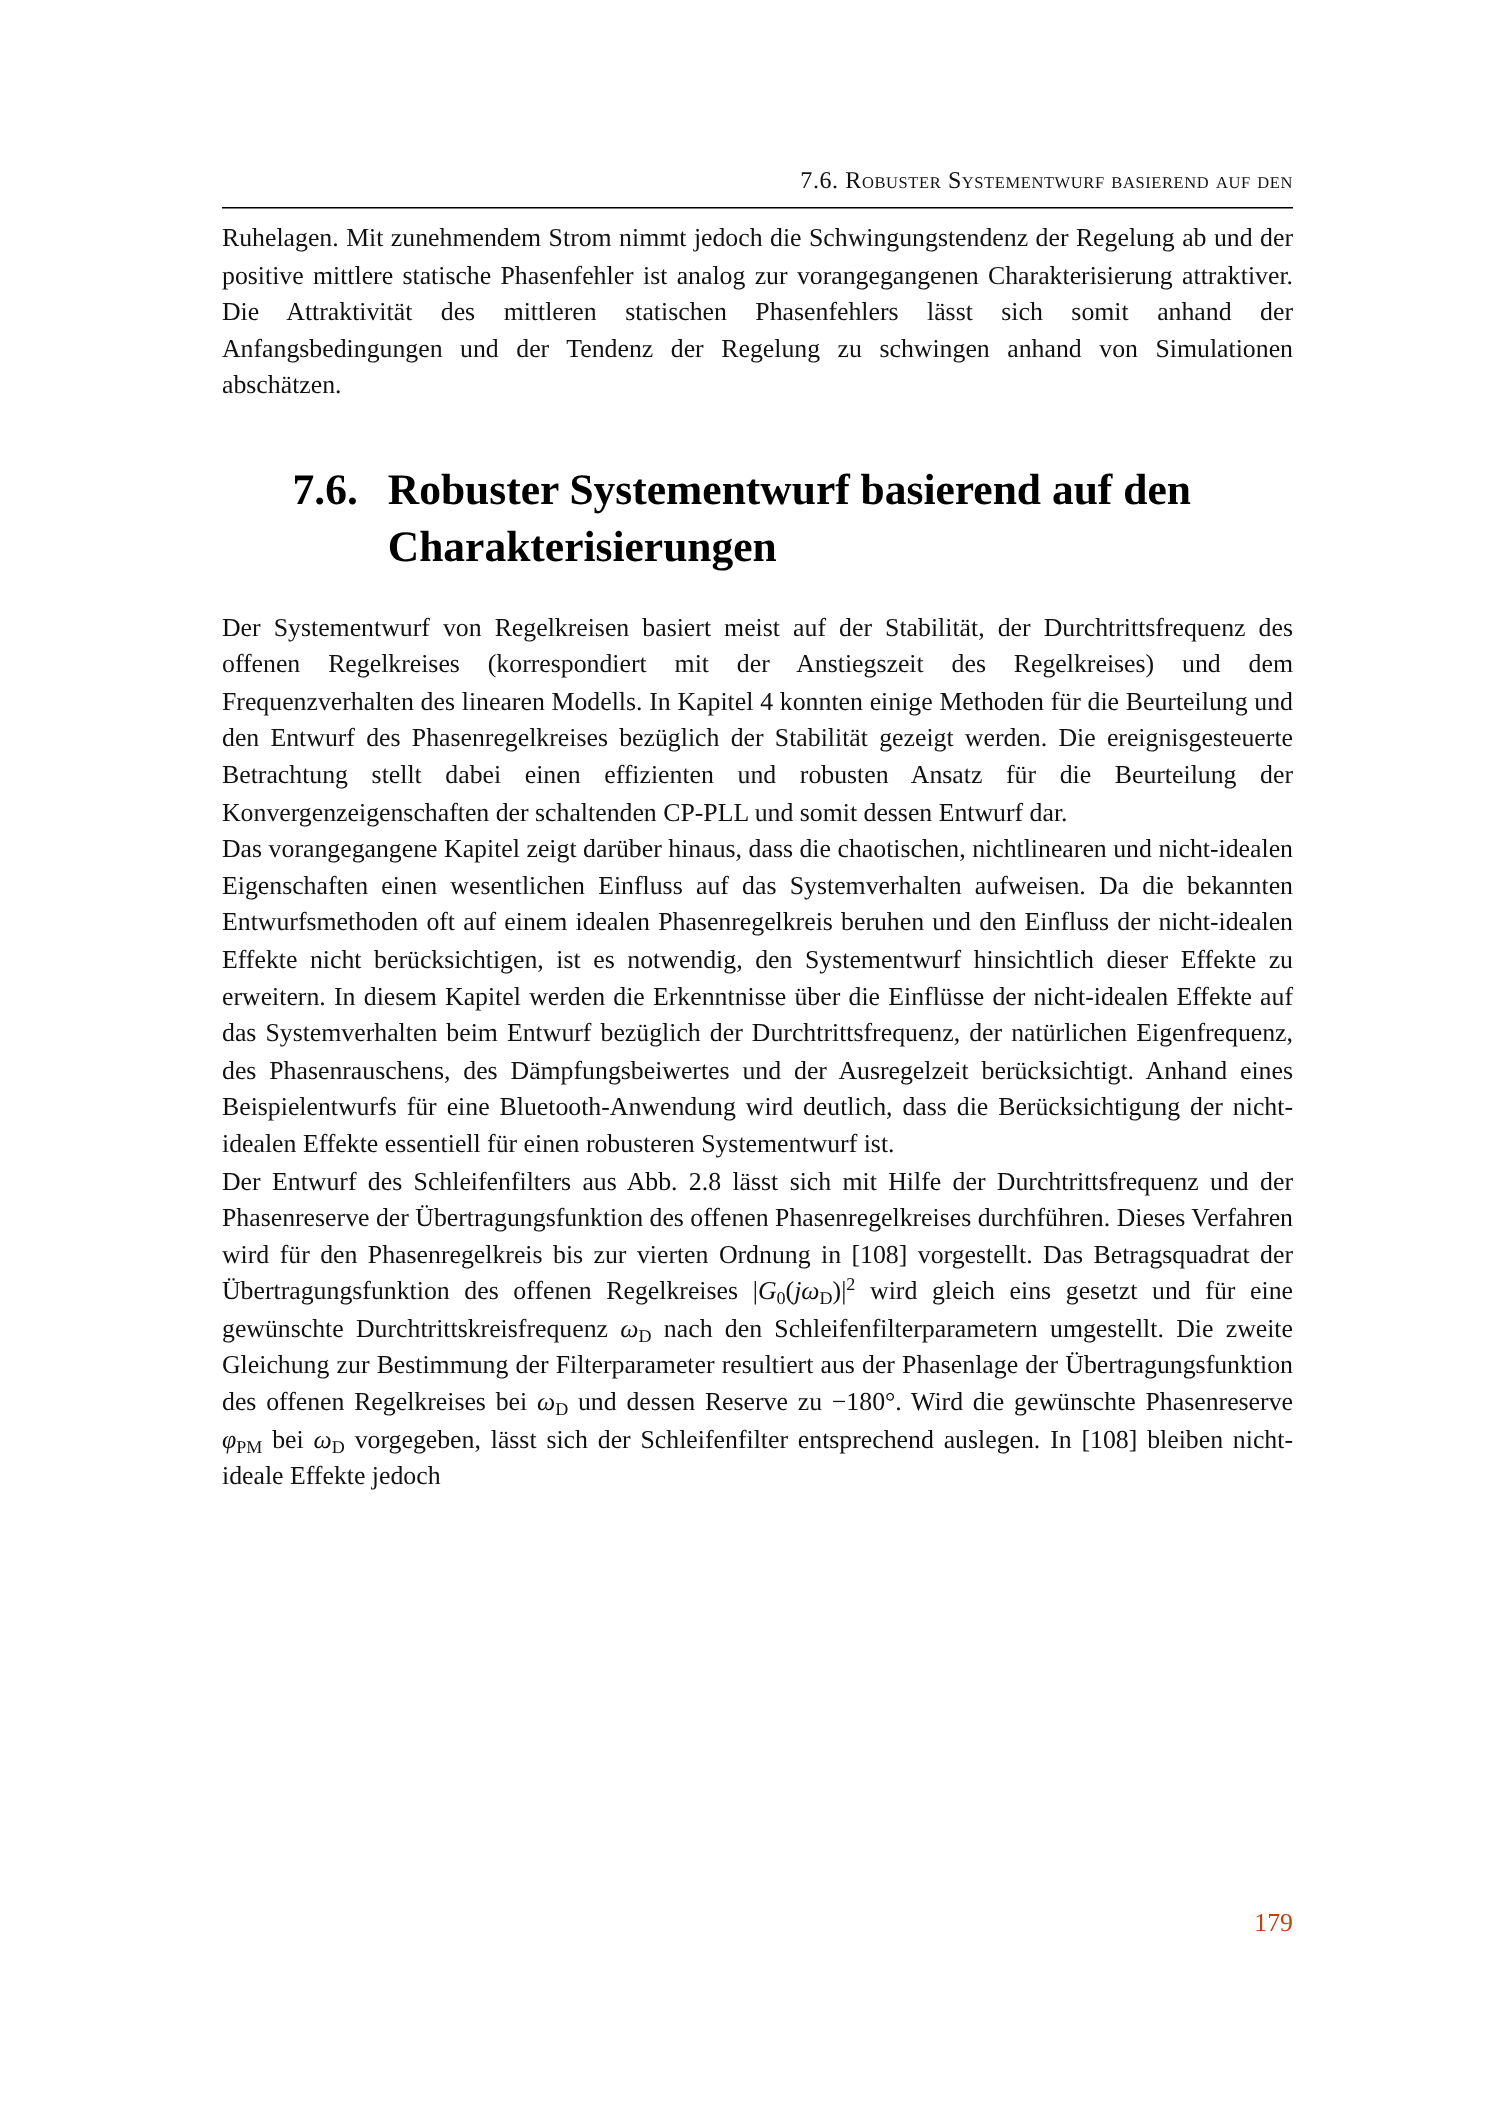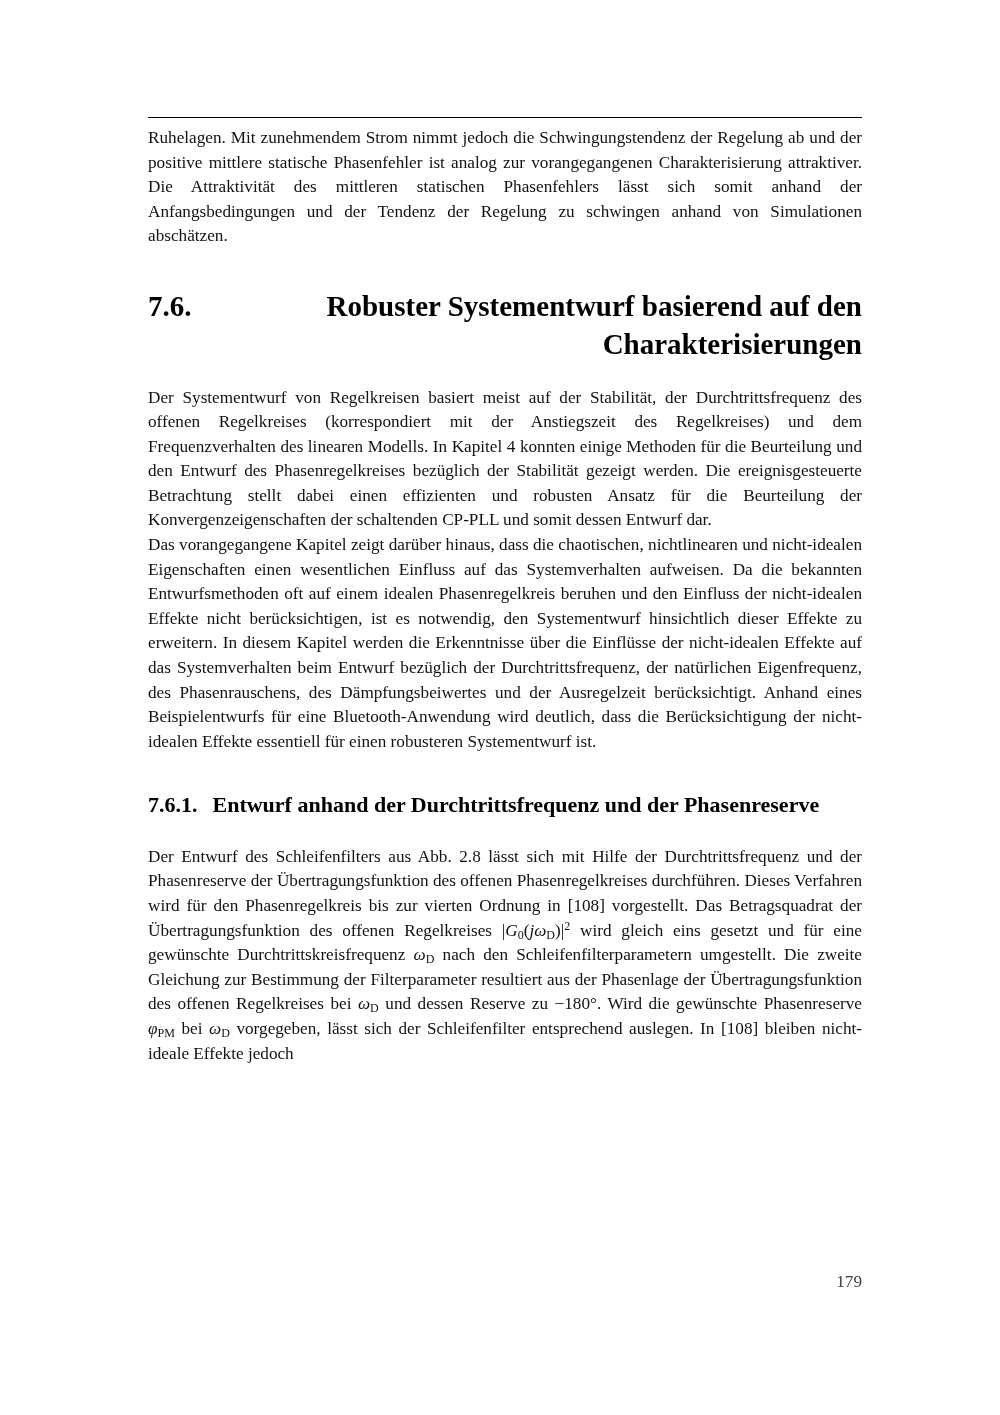--- a/index.html
+++ b/index.html
@@ -47,23 +47,24 @@
   
   .section-heading {
     display: flex;
     gap: 20px;
     margin-top: 38px;
     margin-bottom: 22px;
     font-size: 29px;
     font-weight: bold;
     line-height: 1.32;
     color: #000000;
+    margin-left: 47px;
   }
   .section-heading .num { flex: 0 0 auto; }
-  .section-heading .title { flex: 1 1 auto; text-align: right; }
+  .section-heading .title { flex: 1 1 auto; }
   
   .subsection-heading {
     display: flex;
     gap: 15px;
     margin-top: 36px;
     margin-bottom: 24px;
     font-size: 22px;
     font-weight: bold;
     line-height: 1.38;
     color: #000000;
@@ -81,46 +82,43 @@
     font-size: 70%;
     vertical-align: 0.5em;
     line-height: 0;
   }
   
   .page-number {
     position: absolute;
     top: 1272px;
     right: 138px;
     font-size: 17.2px;
-    color: #404040;
+    color: #c2410c;
   }
 </style>
 </head>
 <body>
 
 <div class="page">
   <div class="content">
 
     <div class="running-head">
+      <div>7.6. Robuster Systementwurf basierend auf den</div>
     </div>
     <hr class="head-rule">
 
     <p class="body-par first-par">Ruhelagen. Mit zunehmendem Strom nimmt jedoch die Schwingungstendenz der Regelung ab und der positive mittlere statische Phasenfehler ist analog zur vorangegangenen Charakterisierung attraktiver. Die Attraktivität des mittleren statischen Phasenfehlers lässt sich somit anhand der Anfangsbedingungen und der Tendenz der Regelung zu schwingen anhand von Simulationen abschätzen.</p>
 
     <div class="section-heading">
       <span class="num">7.6.</span>
       <span class="title">Robuster Systementwurf basierend auf den Charakterisierungen</span>
     </div>
 
     <p class="body-par">Der Systementwurf von Regelkreisen basiert meist auf der Stabilität, der Durchtrittsfrequenz des offenen Regelkreises (korrespondiert mit der Anstiegszeit des Regelkreises) und dem Frequenzverhalten des linearen Modells. In Kapitel 4 konnten einige Methoden für die Beurteilung und den Entwurf des Phasenregelkreises bezüglich der Stabilität gezeigt werden. Die ereignisgesteuerte Betrachtung stellt dabei einen effizienten und robusten Ansatz für die Beurteilung der Konvergenzeigenschaften der schaltenden CP-PLL und somit dessen Entwurf dar.</p>
     <p class="body-par">Das vorangegangene Kapitel zeigt darüber hinaus, dass die chaotischen, nichtlinearen und nicht-idealen Eigenschaften einen wesentlichen Einfluss auf das Systemverhalten aufweisen. Da die bekannten Entwurfsmethoden oft auf einem idealen Phasenregelkreis beruhen und den Einfluss der nicht-idealen Effekte nicht berücksichtigen, ist es notwendig, den Systementwurf hinsichtlich dieser Effekte zu erweitern. In diesem Kapitel werden die Erkenntnisse über die Einflüsse der nicht-idealen Effekte auf das Systemverhalten beim Entwurf bezüglich der Durchtrittsfrequenz, der natürlichen Eigenfrequenz, des Phasenrauschens, des Dämpfungsbeiwertes und der Ausregelzeit berücksichtigt. Anhand eines Beispielentwurfs für eine Bluetooth-Anwendung wird deutlich, dass die Berücksichtigung der nicht-idealen Effekte essentiell für einen robusteren Systementwurf ist.</p>
 
-    <div class="subsection-heading">
-      <span class="num">7.6.1.</span>
-      <span class="title">Entwurf anhand der Durchtrittsfrequenz und der Phasenreserve</span>
-    </div>
 
     <p class="body-par"><span>Der Entwurf des Schleifenfilters aus Abb. 2.8 lässt sich mit Hilfe der Durchtrittsfrequenz und der Phasenreserve der Übertragungsfunktion des offenen Phasenregelkreises durchführen. Dieses Verfahren wird für den Phasenregelkreis bis zur vierten Ordnung in [108] vorgestellt. Das Betragsquadrat der Übertragungsfunktion des offenen Regelkreises </span><span>|</span><span class="mi">G</span><span class="msub">0</span><span>(</span><span class="mi">jω</span><span class="msub">D</span><span>)|</span><span class="msup">2</span><span> wird gleich eins gesetzt und für eine gewünschte Durchtrittskreisfrequenz </span><span class="mi">ω</span><span class="msub">D</span><span> nach den Schleifenfilterparametern umgestellt. Die zweite Gleichung zur Bestimmung der Filterparameter resultiert aus der Phasenlage der Übertragungsfunktion des offenen Regelkreises bei </span><span class="mi">ω</span><span class="msub">D</span><span> und dessen Reserve zu −180°. Wird die gewünschte Phasenreserve </span><span class="mi">φ</span><span class="msub">PM</span><span> bei </span><span class="mi">ω</span><span class="msub">D</span><span> vorgegeben, lässt sich der Schleifenfilter entsprechend auslegen. In [108] bleiben nicht-ideale Effekte jedoch</span></p>
 
   </div>
 
   <div class="page-number">179</div>
 </div>
 
 </body></html>

